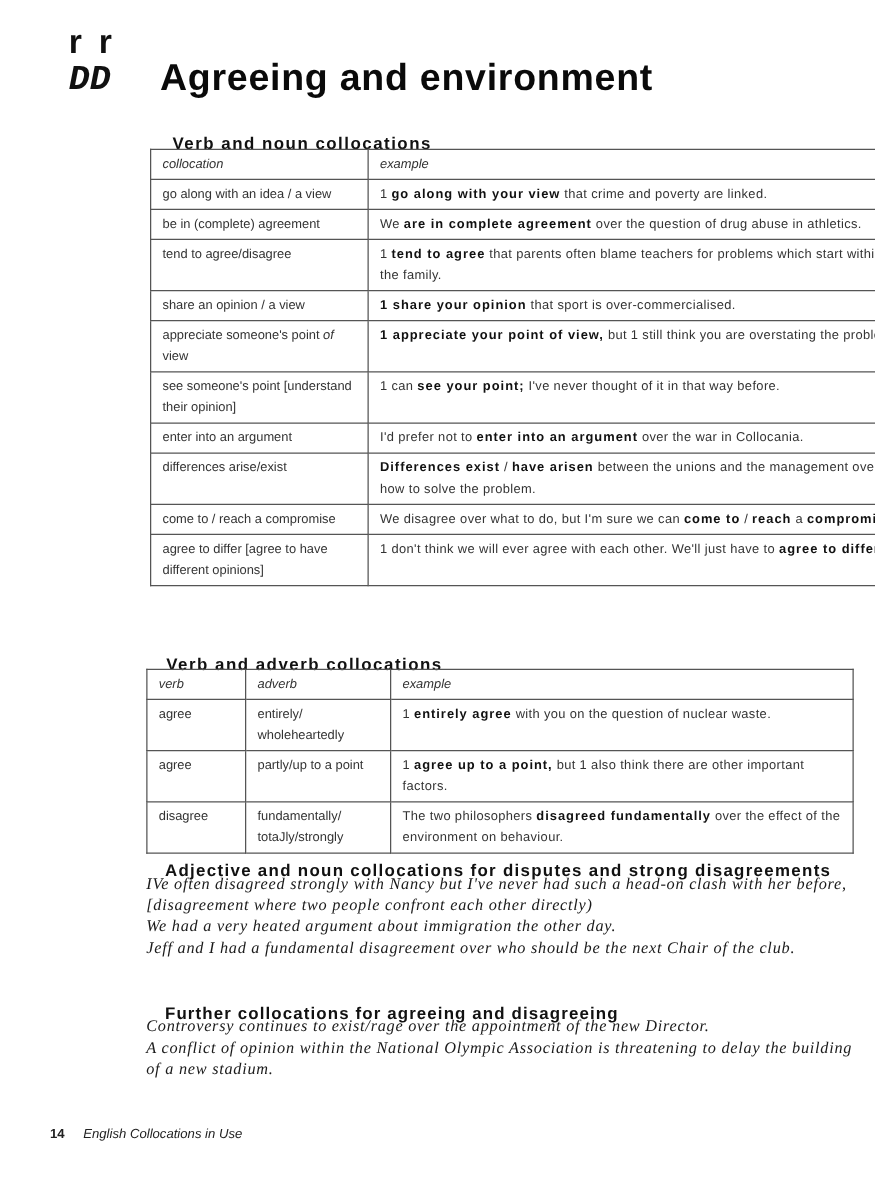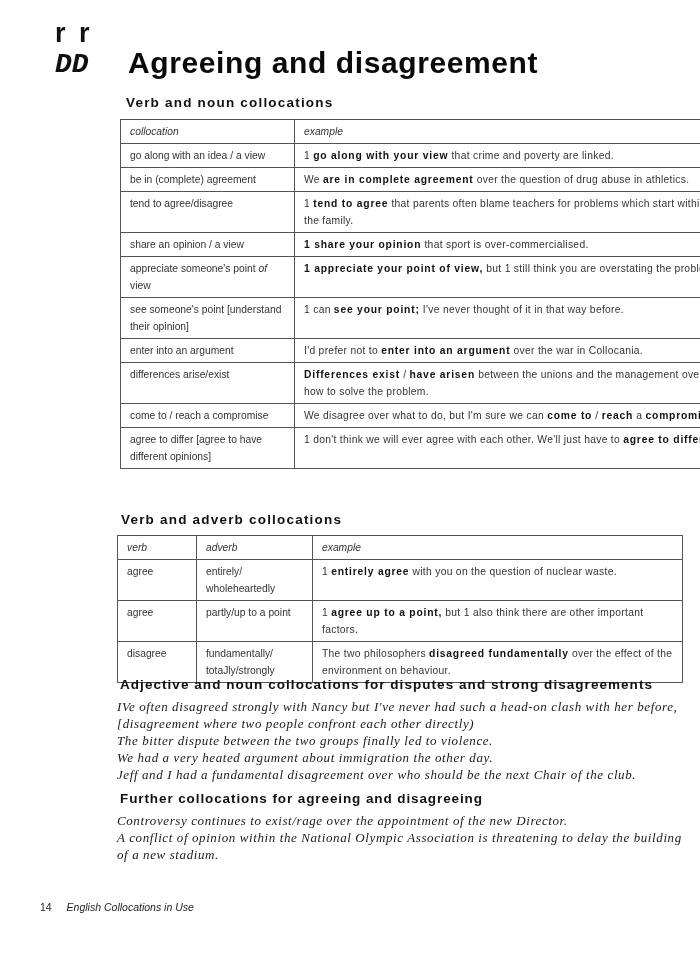--- a/index.html
+++ b/index.html
@@ -4,50 +4,50 @@
 <style>
   html, body { margin: 0; padding: 0; background: #ffffff; }
   body { width: 700px; height: 960px; position: relative; overflow: hidden; color: #111; font-family: "Liberation Sans", sans-serif; }
 
   .unit-mark { position: absolute; left: 55px; top: 20px; line-height: 1; }
   .unit-mark .rr { font-family: "Liberation Sans", sans-serif; font-weight: bold; font-size: 27px; letter-spacing: 3px; display: block; }
   .unit-mark .dd { font-family: Liberation Mono, monospace; font-weight: bold; font-style: italic; font-size: 28px; display: block; margin-top: 4px; }
 
   .page-title { position: absolute; left: 128px; top: 46px; margin: 0; font-family: "Liberation Sans", sans-serif; font-weight: bold; font-size: 30px; letter-spacing: 0.6px; color: #0a0a0a; }
 
-  .section-heading { position: absolute; margin: 0; font-family: "Liberation Sans", sans-serif; font-weight: bold; font-size: 13.5px; letter-spacing: 1.2px; color: #111; }
+  .section-heading { position: absolute; margin: 12px; font-family: "Liberation Sans", sans-serif; font-weight: bold; font-size: 13.5px; letter-spacing: 1.2px; color: #111; }
 
   table.colloc { position: absolute; border-collapse: collapse; font-family: "Liberation Sans", sans-serif; font-size: 10.3px; color: #333; }
   table.colloc td, table.colloc th { border: 1px solid #555; padding: 3px 8px 3px 9px; vertical-align: top; text-align: left; line-height: 17px; font-weight: normal; }
   table.colloc th { font-style: italic; color: #333; }
   table.colloc b { color: #111; letter-spacing: 0.8px; }
   table.colloc td.ex { letter-spacing: 0.3px; }
 
   #t1 { left: 120px; top: 119px; width: 613px; }
   #t1 col.c1 { width: 174px; }
   #t2 { left: 117px; top: 535px; width: 566px; }
   #t2 col.c1 { width: 79px; }
   #t2 col.c2 { width: 116px; }
 
   .prose { position: absolute; left: 117px; width: 565px; font-family: "Liberation Serif", serif; font-size: 13px; line-height: 17px; color: #1a1a1a; letter-spacing: 0.6px; }
   .prose p { margin: 0; font-style: italic; }
 
   .footer { position: absolute; left: 40px; top: 901px; font-family: "Liberation Sans", sans-serif; font-size: 10.5px; color: #222; }
-  .footer .num { margin-right: 12px; }
+  .footer .num { margin-right: 12px; font-weight: bold; }
   .footer .book { font-style: italic; }
 </style>
 </head>
 <body>
 
 <div class="unit-mark">
   <span class="rr">r r</span>
   <span class="dd">DD</span>
 </div>
 
-<h1 class="page-title">Agreeing and disagreement</h1>
+<h1 class="page-title">Agreeing and environment</h1>
 
 <h2 class="section-heading" style="left:126px; top:95px;">Verb and noun collocations</h2>
 
 <table class="colloc" id="t1">
   <colgroup>
       <col class="c1">
       <col>
     </colgroup>
   <thead>
     <tr>
@@ -129,21 +129,20 @@
         <td>disagree</td>
         <td>fundamentally/ totaJly/strongly</td>
         <td class="ex"><span>The two philosophers </span><b>disagreed fundamentally</b><span> over the effect of the environment on behaviour.</span></td>
       </tr>
     </tbody>
 </table>
 
 <h2 class="section-heading" style="left:120px; top:677px; letter-spacing:1.05px;">Adjective and noun collocations for disputes and strong disagreements</h2>
 <div class="prose" id="adj-prose" style="top:698px;">
     <p>IVe often disagreed strongly with Nancy but I've never had such a head-on clash with her before, [disagreement where two people confront each other directly)</p>
-    <p>The bitter dispute between the two groups finally led to violence.</p>
     <p>We had a very heated argument about immigration the other day.</p>
     <p>Jeff and I had a fundamental disagreement over who should be the next Chair of the club.</p>
   </div>
 
 <h2 class="section-heading" style="left:120px; top:791px; letter-spacing:0.9px;">Further collocations for agreeing and disagreeing</h2>
 <div class="prose" id="further-prose" style="top:812px;">
     <p>Controversy continues to exist/rage over the appointment of the new Director.</p>
     <p>A conflict of opinion within the National Olympic Association is threatening to delay the building of a new stadium.</p>
   </div>
 

